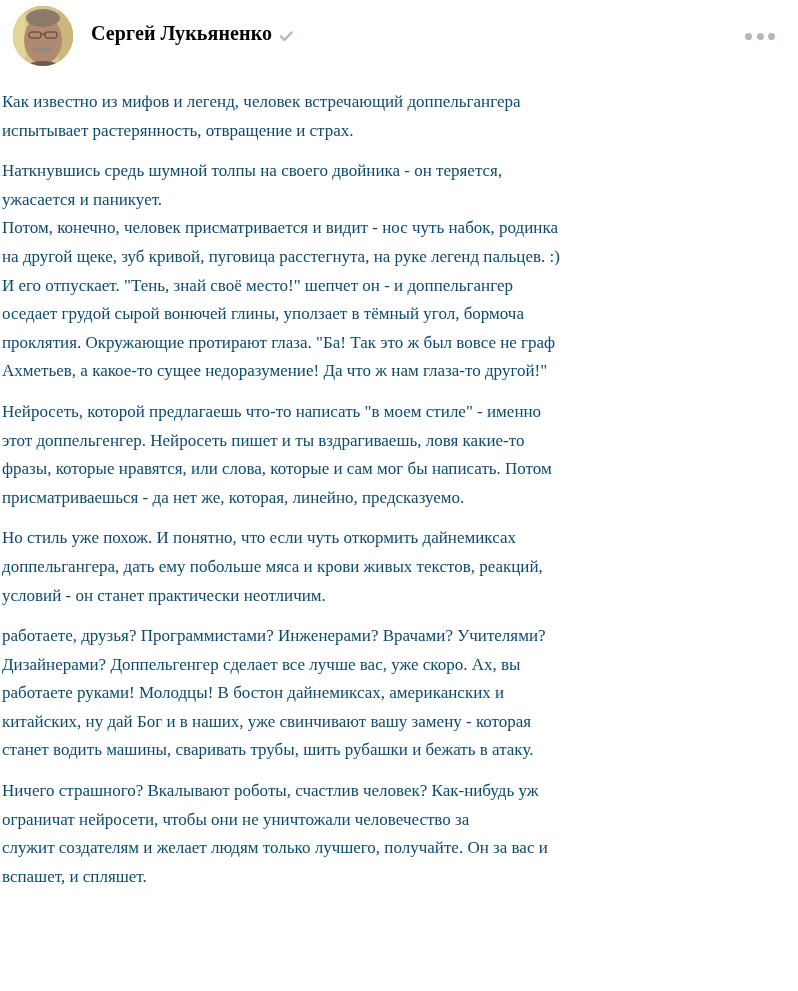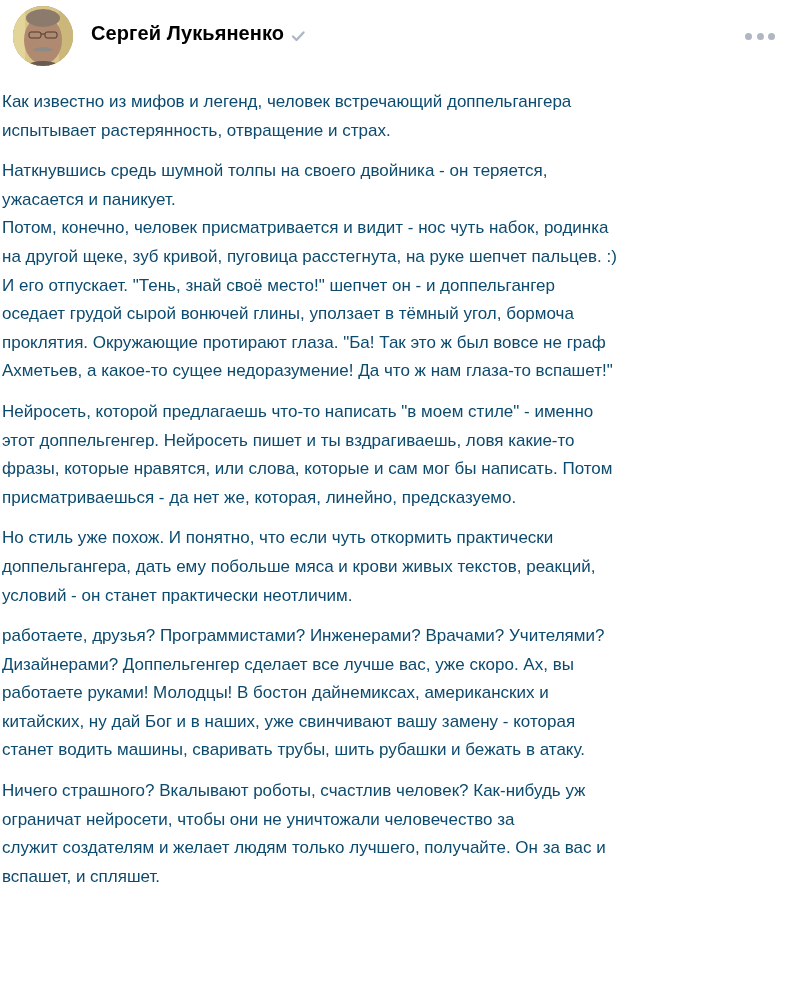--- a/index.html
+++ b/index.html
@@ -13,20 +13,21 @@
       overflow: hidden;
       font-family: "Liberation Sans", "DejaVu Sans", sans-serif;
       color: #000000;
       position: relative;
     }
     .post {
       position: absolute;
       left: 0;
       top: 0;
       width: 798px;
+      font-family: Liberation Serif, serif;
     }
     .post-header {
       position: relative;
       height: 76px;
     }
     .avatar {
       position: absolute;
       left: 13px;
       top: 6px;
       width: 60px;
@@ -122,34 +123,34 @@
 
   <div class="post-body">
     <p>
       <span class="line">Как известно из мифов и легенд, человек встречающий доппельгангера</span>
       <span class="line">испытывает растерянность, отвращение и страх.</span>
     </p>
     <p>
       <span class="line">Наткнувшись средь шумной толпы на своего двойника - он теряется,</span>
       <span class="line">ужасается и паникует.</span>
       <span class="line">Потом, конечно, человек присматривается и видит - нос чуть набок, родинка</span>
-      <span class="line">на другой щеке, зуб кривой, пуговица расстегнута, на руке шепчет пальцев. :)</span>
+      <span class="line">на другой щеке, зуб кривой, пуговица расстегнута, на руке легенд пальцев. :)</span>
       <span class="line">И его отпускает. "Тень, знай своё место!" шепчет он - и доппельгангер</span>
       <span class="line">оседает грудой сырой вонючей глины, уползает в тёмный угол, бормоча</span>
       <span class="line">проклятия. Окружающие протирают глаза. "Ба! Так это ж был вовсе не граф</span>
-      <span class="line">Ахметьев, а какое-то сущее недоразумение! Да что ж нам глаза-то вспашет!"</span>
+      <span class="line">Ахметьев, а какое-то сущее недоразумение! Да что ж нам глаза-то другой!"</span>
     </p>
     <p>
       <span class="line">Нейросеть, которой предлагаешь что-то написать "в моем стиле" - именно</span>
       <span class="line">этот доппельгенгер. Нейросеть пишет и ты вздрагиваешь, ловя какие-то</span>
       <span class="line">фразы, которые нравятся, или слова, которые и сам мог бы написать. Потом</span>
       <span class="line">присматриваешься - да нет же, которая, линейно, предсказуемо.</span>
     </p>
     <p>
-      <span class="line">Но стиль уже похож. И понятно, что если чуть откормить практически</span>
+      <span class="line">Но стиль уже похож. И понятно, что если чуть откормить дайнемиксах</span>
       <span class="line">доппельгангера, дать ему побольше мяса и крови живых текстов, реакций,</span>
       <span class="line">условий - он станет практически неотличим.</span>
     </p>
     <p>
       <span class="line">работаете, друзья? Программистами? Инженерами? Врачами? Учителями?</span>
       <span class="line">Дизайнерами? Доппельгенгер сделает все лучше вас, уже скоро. Ах, вы</span>
       <span class="line">работаете руками! Молодцы! В бостон дайнемиксах, американских и</span>
       <span class="line">китайских, ну дай Бог и в наших, уже свинчивают вашу замену - которая</span>
       <span class="line">станет водить машины, сваривать трубы, шить рубашки и бежать в атаку.</span>
     </p>

